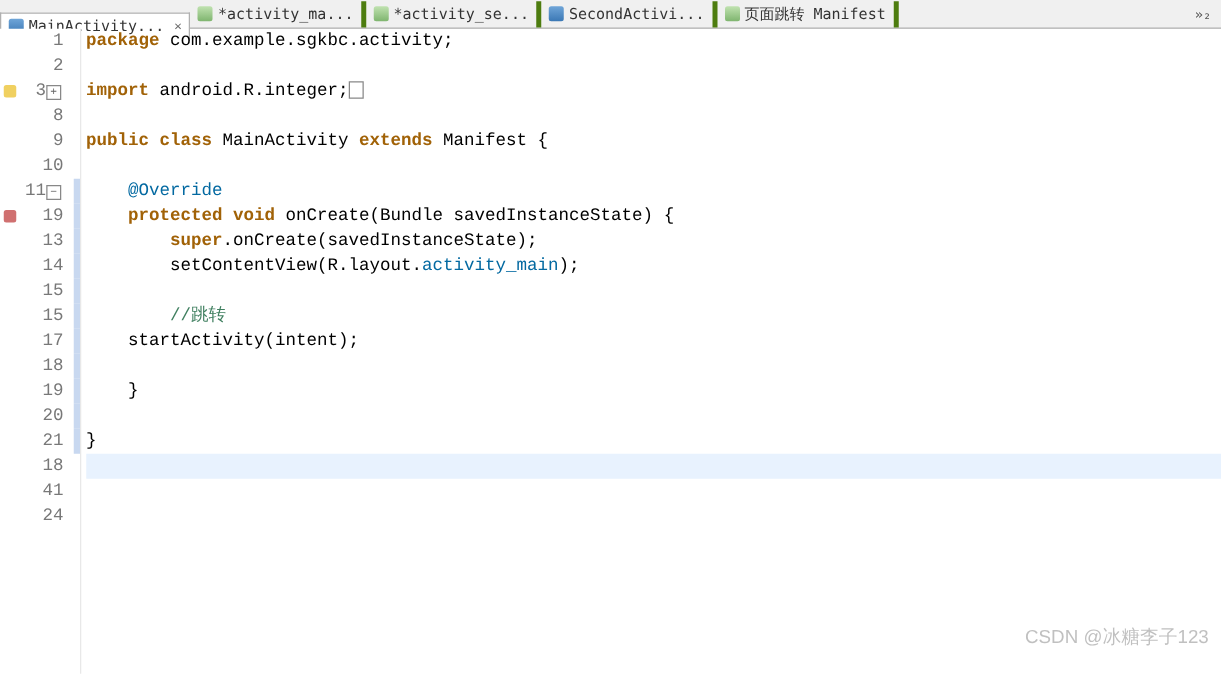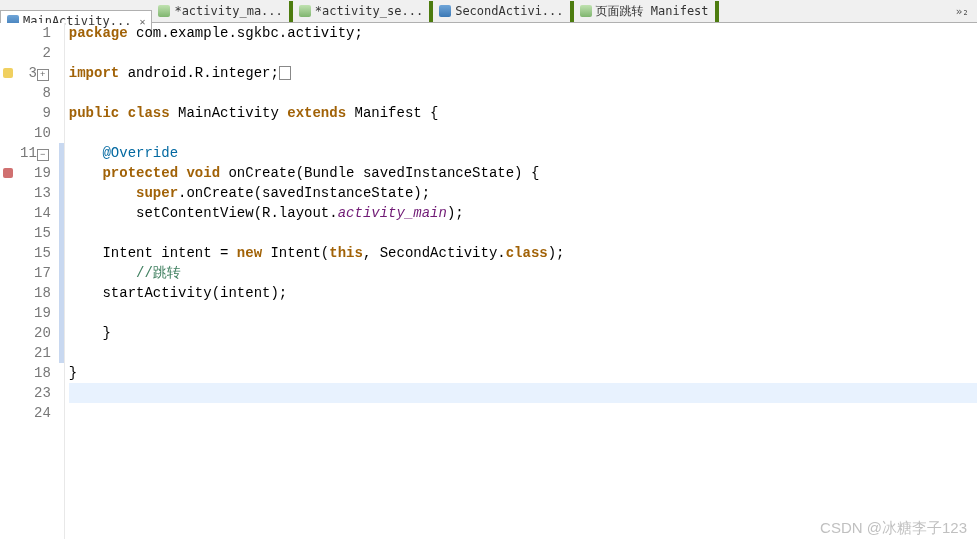--- a/index.html
+++ b/index.html
@@ -18,25 +18,25 @@
 .linenums{padding:0 8px 0 4px}
 .linenums div{height:20px}
 .change{width:5px}
 .change div{height:20px}
 .change .m{background:#c8d8f0}
 .code{flex:1;padding-left:4px;position:relative}
 .line{height:20px;white-space:pre}
 .cur{background:#e8f2fe}
 .kw{color:#a16207;font-weight:bold}
 .cm{color:#3f7f5f}
-.it{font-style:italic;color:#701a75}
+.it{color:#0369a1}
 .ann{color:#0369a1}
 .und{text-decoration:underline wavy #c0a050}
 .fold{display:inline-flex;width:10px;height:10px;border:1px solid #888;font-size:9px;line-height:8px;justify-content:center;align-items:center;color:#666;margin-right:2px}
-.watermark{position:absolute;bottom:2px;right:10px;color:rgba(150,150,150,0.6);font-size:15px;font-family:sans-serif;pointer-events:none}
+.watermark{position:absolute;bottom:20px;right:10px;color:rgba(150,150,150,0.6);font-size:15px;font-family:sans-serif;pointer-events:none}
 .wmark{display:inline-block;width:10px;height:10px;background:#f0d060;border-radius:2px}
 .emark{display:inline-block;width:10px;height:10px;background:#d07070;border-radius:2px}
 .boxchar{display:inline-block;width:10px;height:12px;border:1px solid #888;vertical-align:middle}
 </style>
 </head>
 <body>
 
 <div class="tabs">
   <div class="tab active">
     <span class="jicon jfile"></span>
@@ -102,21 +102,21 @@
         <div>13</div>
         <div>14</div>
         <div>15</div>
         <div>15</div>
         <div>17</div>
         <div>18</div>
         <div>19</div>
         <div>20</div>
         <div>21</div>
         <div>18</div>
-        <div>23</div>
+        <div>41</div>
         <div>24</div>
     </div>
     <div class="change">
       <div></div>
         <div></div>
         <div></div>
         <div></div>
         <div></div>
         <div></div>
       <div class="m"></div>
@@ -140,21 +140,20 @@
     <div class="line"></div>
     <div class="line"><span class="kw">import</span><span> android.R.integer;</span><span class="boxchar"></span></div>
     <div class="line"></div>
     <div class="line"><span class="kw">public </span><span class="kw">class </span><span>MainActivity </span><span class="kw">extends </span><span>Manifest {</span></div>
     <div class="line"></div>
     <div class="line">    <span class="ann">@Override</span></div>
     <div class="line">    <span class="kw">protected </span><span class="kw">void </span><span>onCreate(Bundle savedInstanceState) {</span></div>
     <div class="line">        <span class="kw">super</span><span>.onCreate(savedInstanceState);</span></div>
     <div class="line">        <span>setContentView(R.layout.</span><span class="it">activity_main</span><span>);</span></div>
     <div class="line"></div>
-    <div class="line">    <span>Intent intent = </span><span class="kw">new </span><span>Intent(</span><span class="kw">this</span><span>, SecondActivity.</span><span class="kw">class</span><span>);</span></div>
     <div class="line">        <span class="cm">//跳转</span></div>
     <div class="line">    <span>startActivity(intent);</span></div>
     <div class="line"></div>
     <div class="line">    <span>}</span></div>
     <div class="line"></div>
     <div class="line"><span>}</span></div>
     <div class="line cur"></div>
   </div>
   <div class="watermark">CSDN @冰糖李子123</div>
 </div>

